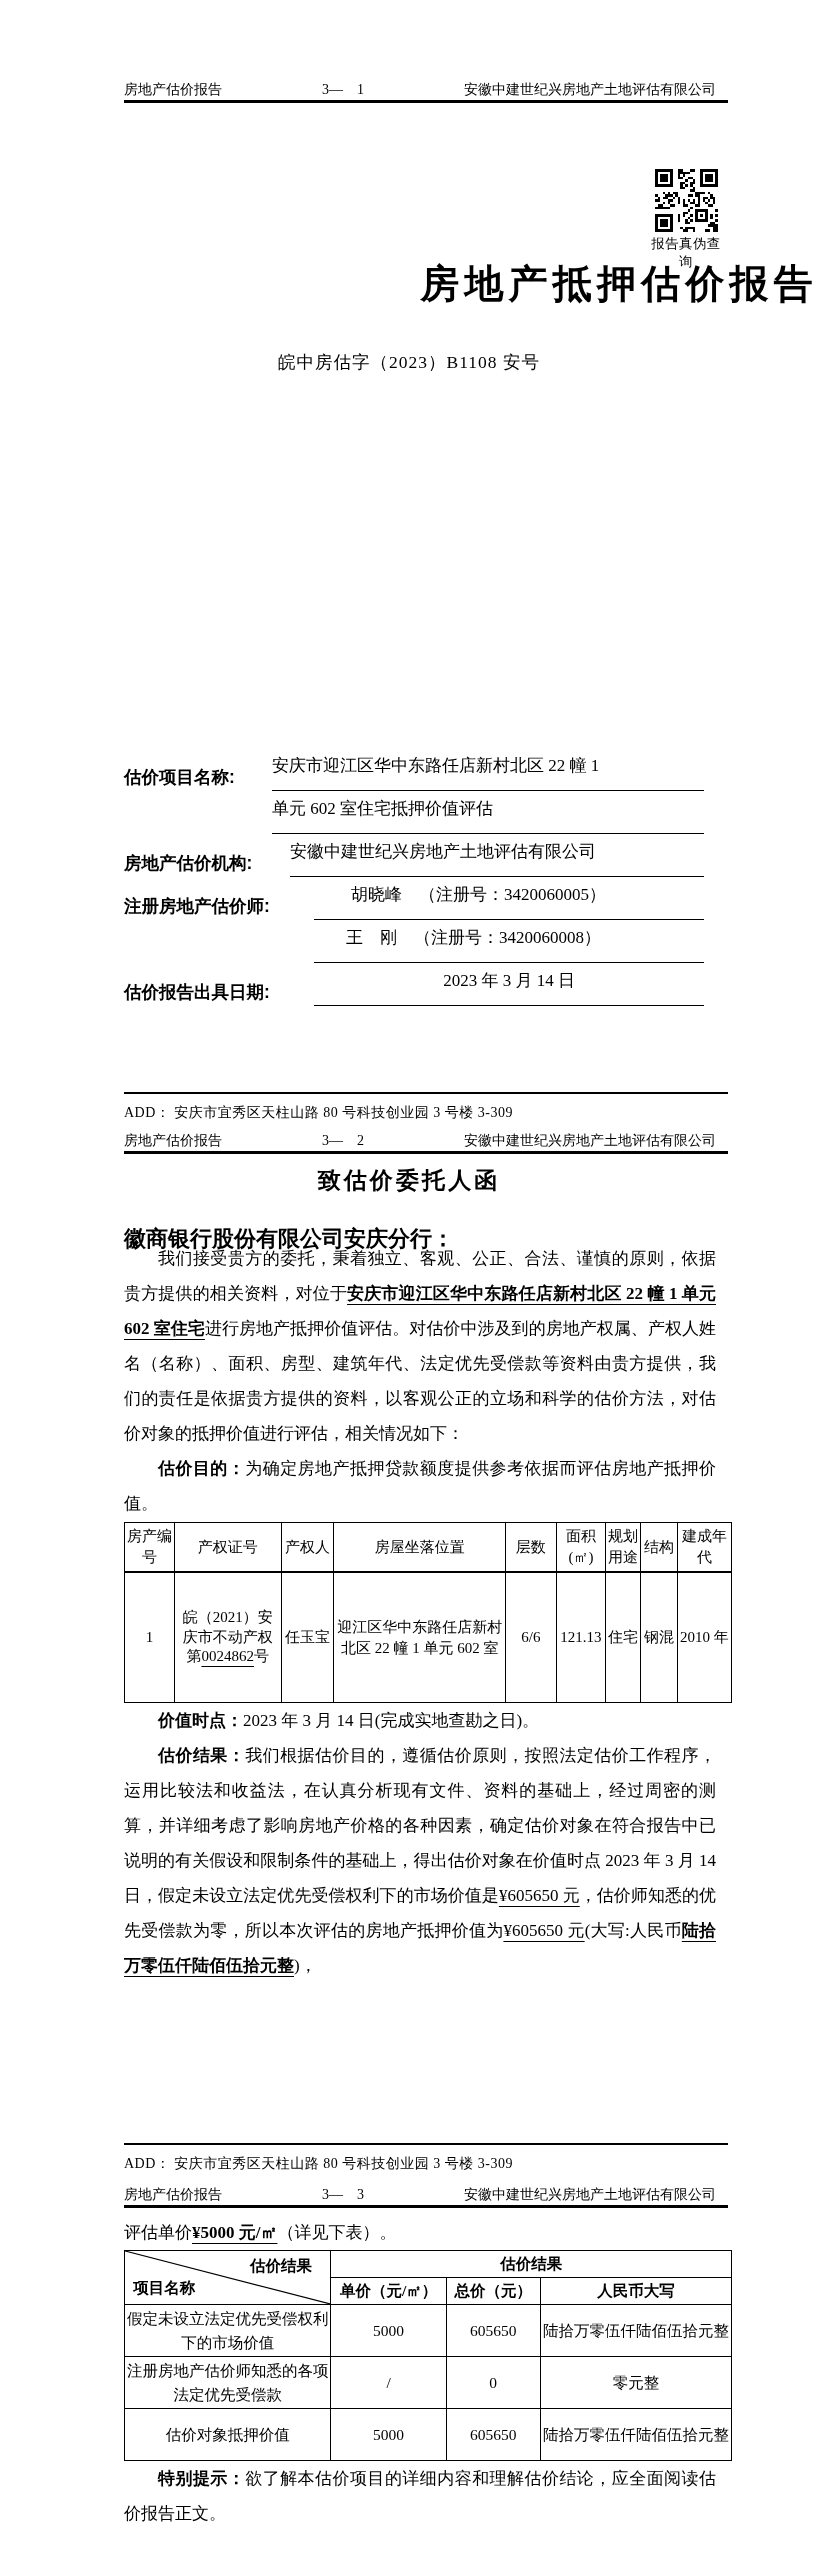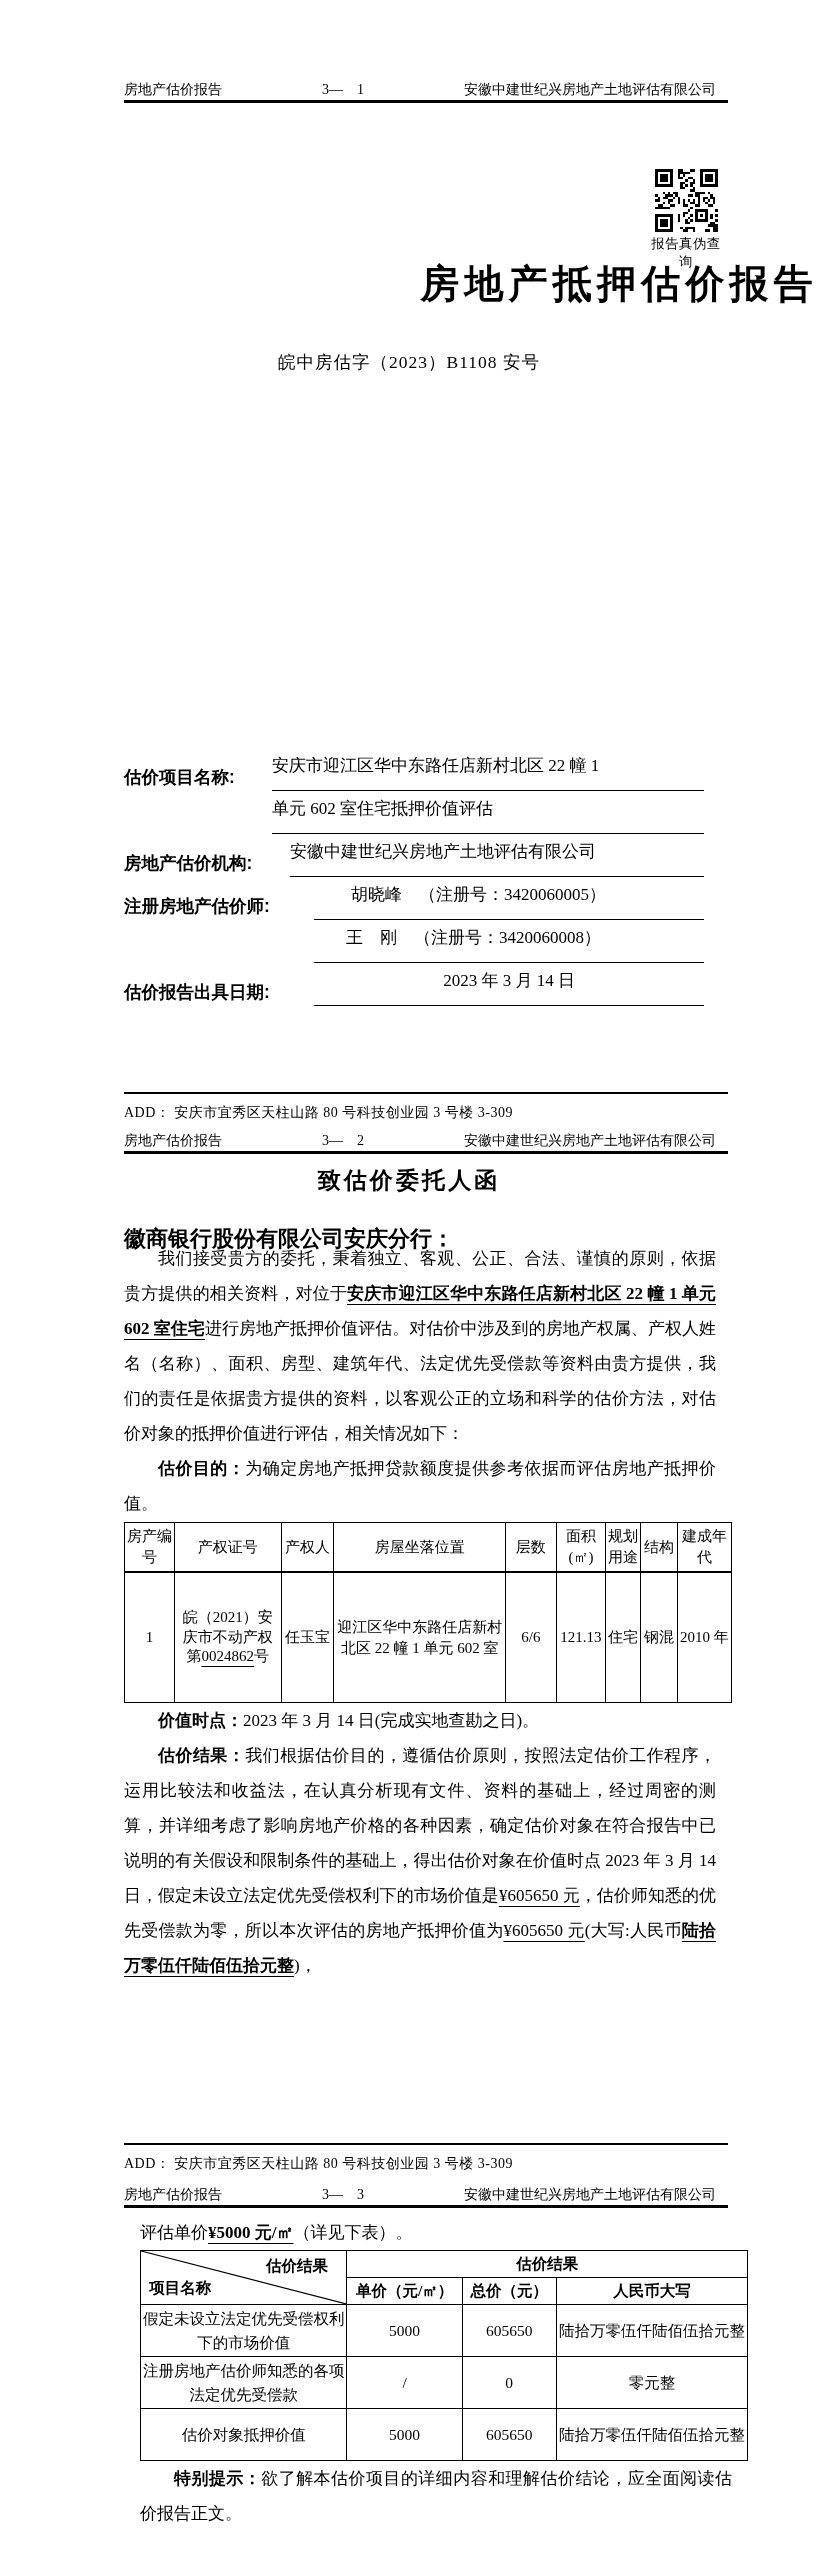--- a/index.html
+++ b/index.html
@@ -64,21 +64,21 @@
   .t1 th,.t1 td{
     border:1px solid #000;text-align:center;vertical-align:middle;
     font-size:15px;line-height:20.6px;padding:1px;overflow:hidden;
   }
   .t1 thead th{height:46px;font-weight:normal;border-bottom:2.1px solid #000;}
   .t1 tbody td{height:127px;}
   .t1 .cert{line-height:19.6px;}
 
   
   .body3{
-    position:absolute;left:140px;top:2215px;width:592px;
+    position:absolute;left:124px;top:2215px;width:592px;
     font-size:17px;line-height:35px;text-align:justify;
   }
   .body3 p{margin:0;}
   table.t2{border-collapse:collapse;width:608px;table-layout:fixed;}
   .t2 th,.t2 td{
     border:1px solid #000;text-align:center;vertical-align:middle;
     font-size:15.5px;line-height:24px;padding:1px;overflow:hidden;
   }
   .t2 .gh{height:16px;font-weight:normal;}
   .t2 .sh{height:27px;font-weight:normal;}

